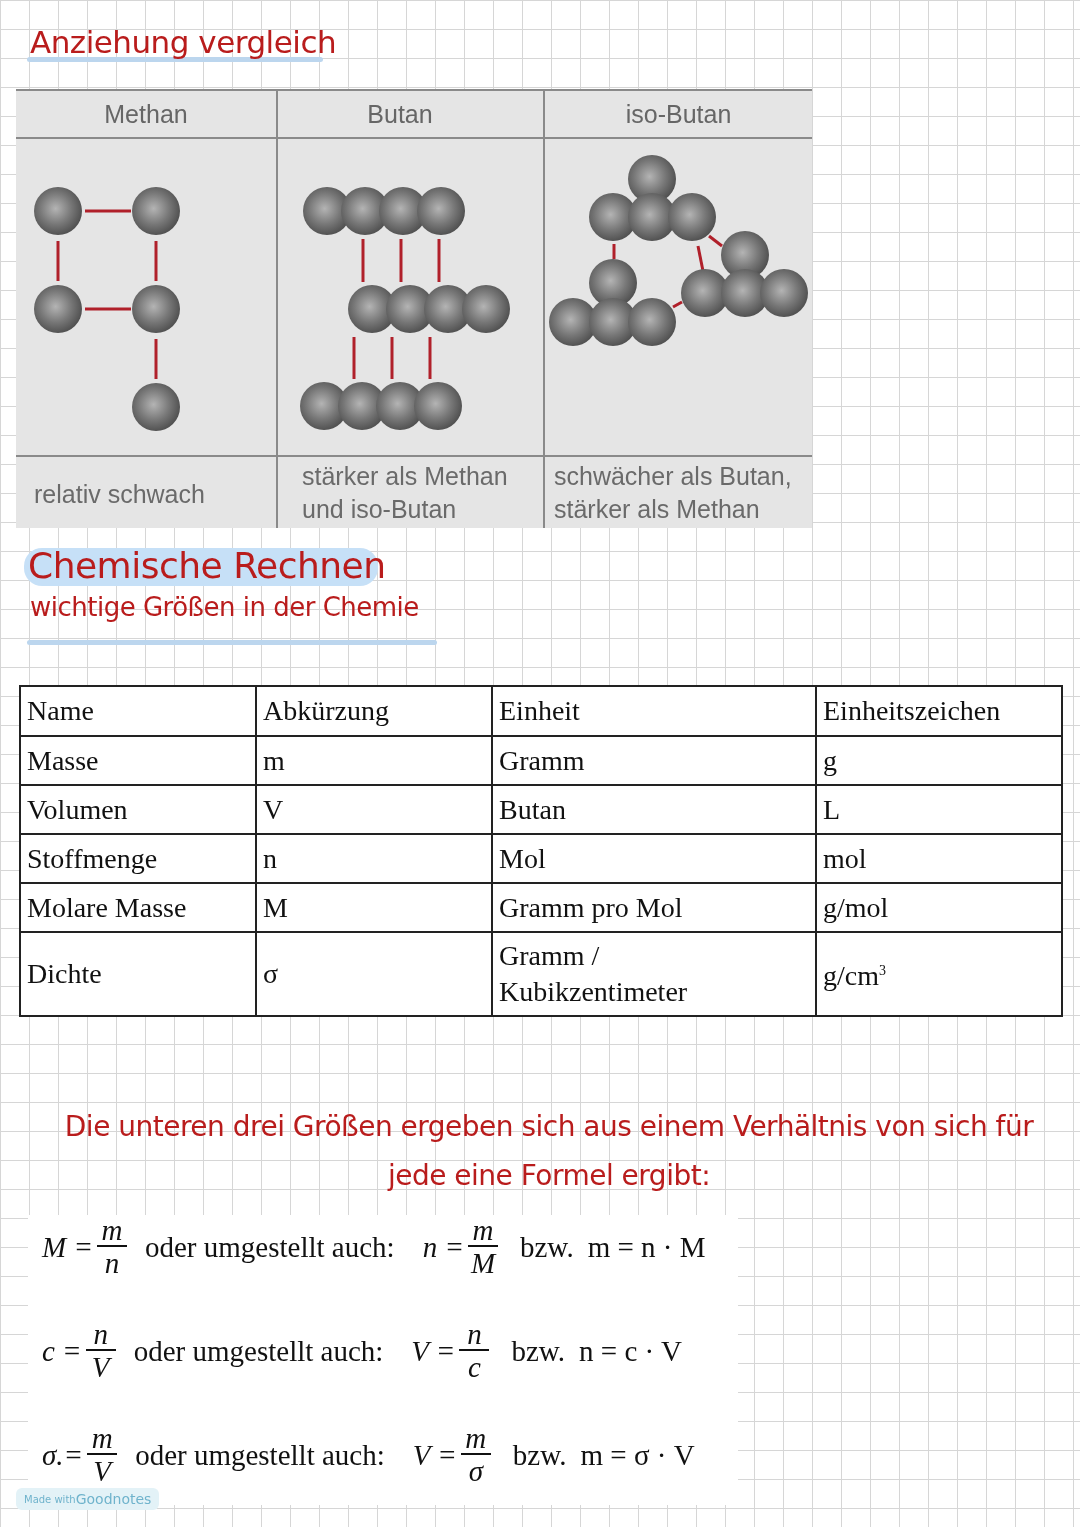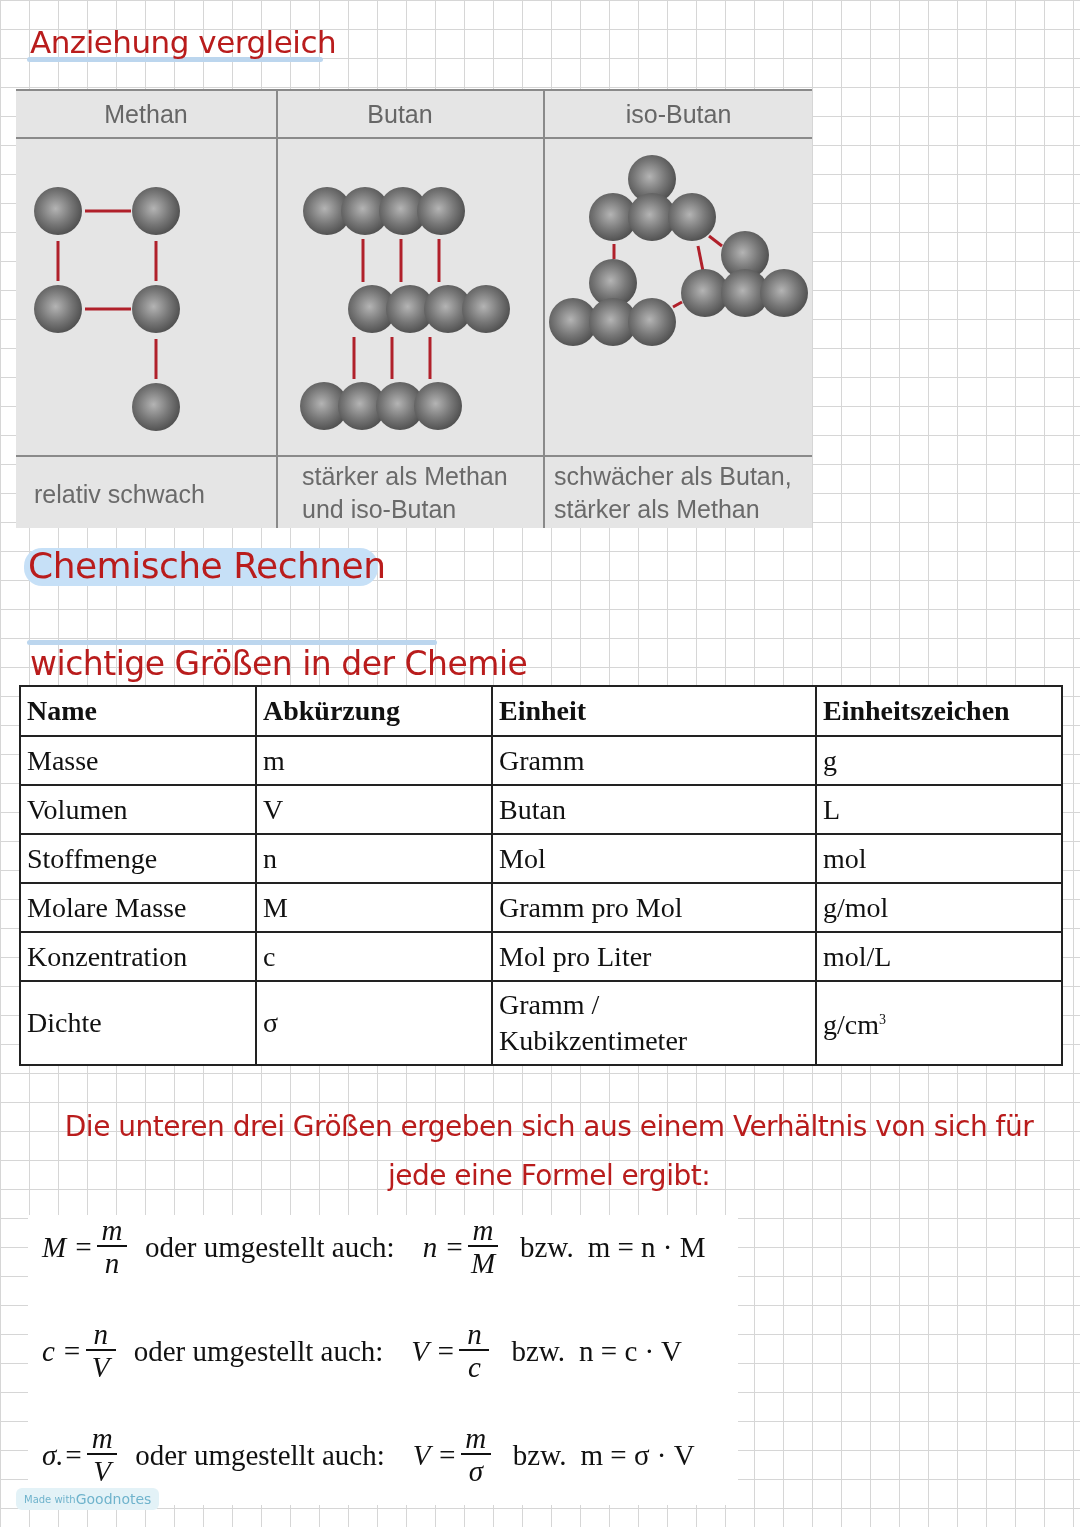--- a/index.html
+++ b/index.html
@@ -11,35 +11,35 @@
         linear-gradient(to bottom, #d6d6d6 1px, transparent 1px);
       background-size: 29px 29px;
       background-position: 0px 0px;
       font-family: "DejaVu Sans", sans-serif;
     }
     .hand { font-family: "DejaVu Sans", sans-serif; color: #b91c1c; position: absolute; letter-spacing: -0.5px; }
     .h-title { left: 30px; top: 24px; font-size: 31px; }
     .underline-bar { position: absolute; background: #bcd6ee; border-radius: 3px; }
     .h-section { left: 28px; top: 545px; font-size: 36px; z-index: 2; }
     .section-bg { position: absolute; left: 24px; top: 548px; width: 354px; height: 38px; background: #c6e0f7; border-radius: 18px; }
-    .h-sub { left: 30px; top: 644px; font-size: 33px; }
+    .h-sub { left: 30px; top: 592px; font-size: 26px; }
     .note { left: 34px; top: 1102px; font-size: 28px; line-height: 49px; width: 1030px; text-align: center; }
 
     
     .cmp { position: absolute; left: 16px; top: 89px; width: 796px; height: 439px; background: #e5e5e5; }
     .cmp .hline { position: absolute; left: 0; height: 2px; background: #8a8a8a; }
     .cmp .vline { position: absolute; top: 0; width: 2px; background: #8a8a8a; }
     .cmp .hdr { position: absolute; top: 0; height: 50px; line-height: 50px; text-align: center; color: #666; font-family: "Liberation Sans", sans-serif; font-size: 25px; }
     .cmp .cap { position: absolute; color: #6a6a6a; font-family: "Liberation Sans", sans-serif; font-size: 25px; line-height: 33px; }
     .cmp svg { position: absolute; left: 0; top: 0; }
 
     
     .dtab { position: absolute; left: 19px; top: 685px; border-collapse: collapse; background: #fff; font-family: "Liberation Serif", serif; font-size: 28px; color: #111; }
     .dtab td, .dtab th { border: 2px solid #222; padding: 0 6px; text-align: left; vertical-align: middle; }
-    .dtab th { font-weight: bold; height: 48px; }
+    .dtab th { font-weight: normal; height: 48px; }
     .dtab td { height: 47px; }
     .dtab tr.tall td { height: 82px; line-height: 36px; }
     sup { font-size: 14px; vertical-align: super; }
 
     
     .formulas { position: absolute; left: 28px; top: 1215px; width: 710px; height: 290px; background: #fff; font-family: "Liberation Serif", serif; font-size: 29px; color: #111; }
     .frow { position: absolute; left: 14px; display: flex; align-items: center; white-space: nowrap; }
     .frac { display: inline-flex; flex-direction: column; align-items: center; vertical-align: middle; margin: 0 4px; font-style: italic; }
     .frac .num { line-height: 30px; }
     .frac .bar { width: 30px; height: 2px; background: #111; }
@@ -180,26 +180,20 @@
     <td>n</td>
     <td>Mol</td>
     <td>mol</td>
   </tr>
   <tr>
     <td>Molare Masse</td>
     <td>M</td>
     <td>Gramm pro Mol</td>
     <td>g/mol</td>
   </tr>
-  <tr>
-    <td>Konzentration</td>
-    <td>c</td>
-    <td>Mol pro Liter</td>
-    <td>mol/L</td>
-  </tr>
   <tr class="tall">
     <td>Dichte</td>
     <td>σ</td>
     <td>
       <div>Gramm /</div>
       <div>Kubikzentimeter</div>
     </td>
     <td><span>g/cm</span><sup>3</sup></td>
   </tr>
 </tbody>

